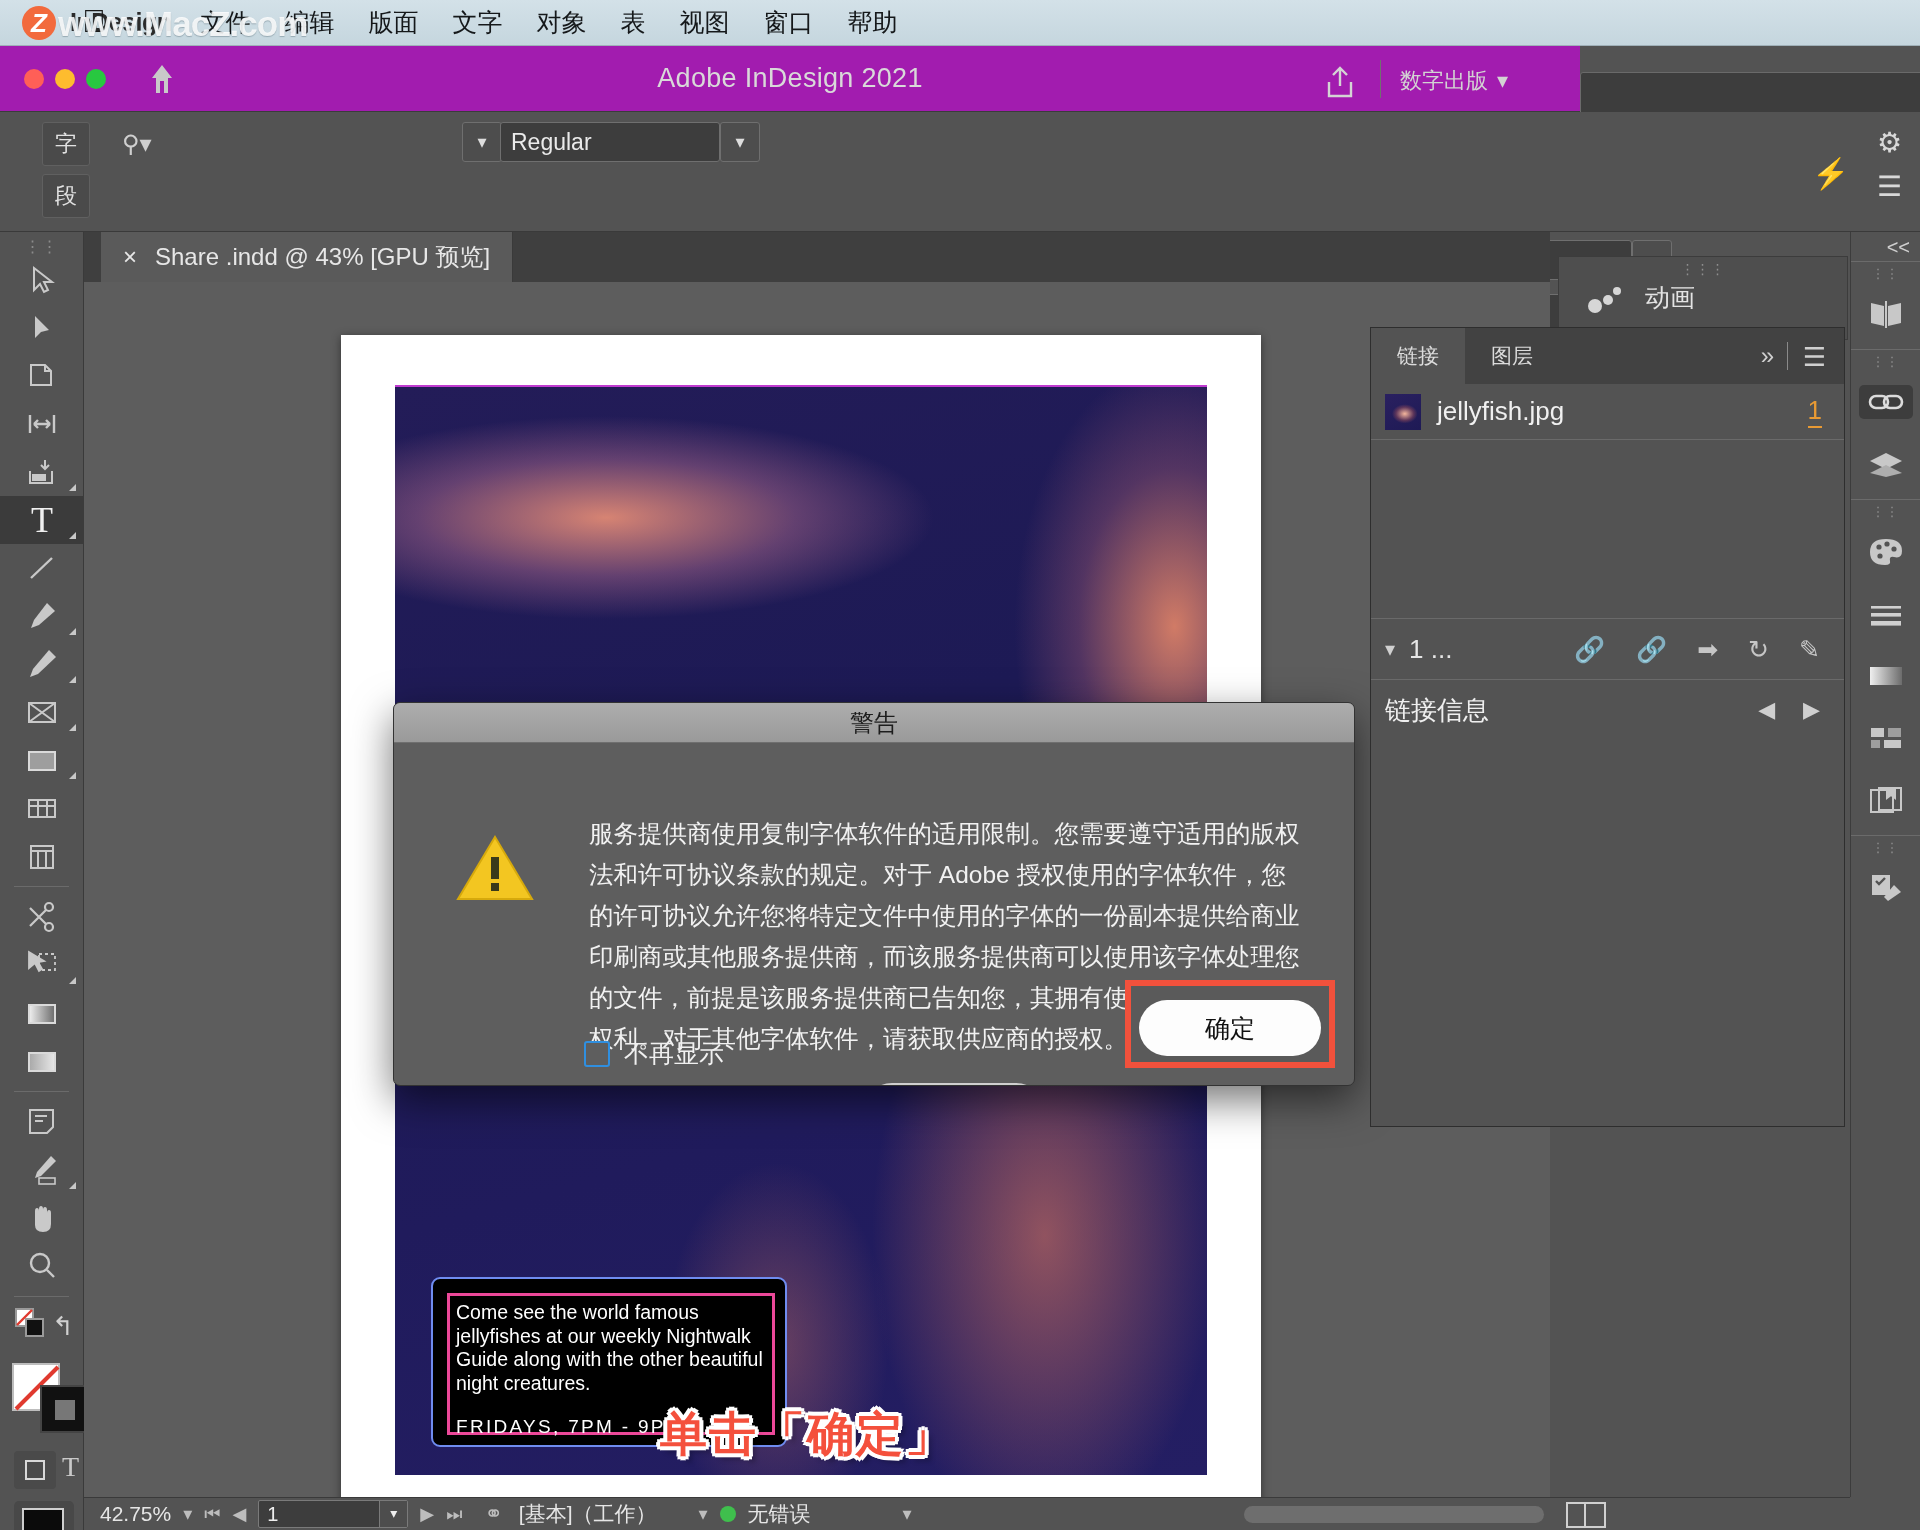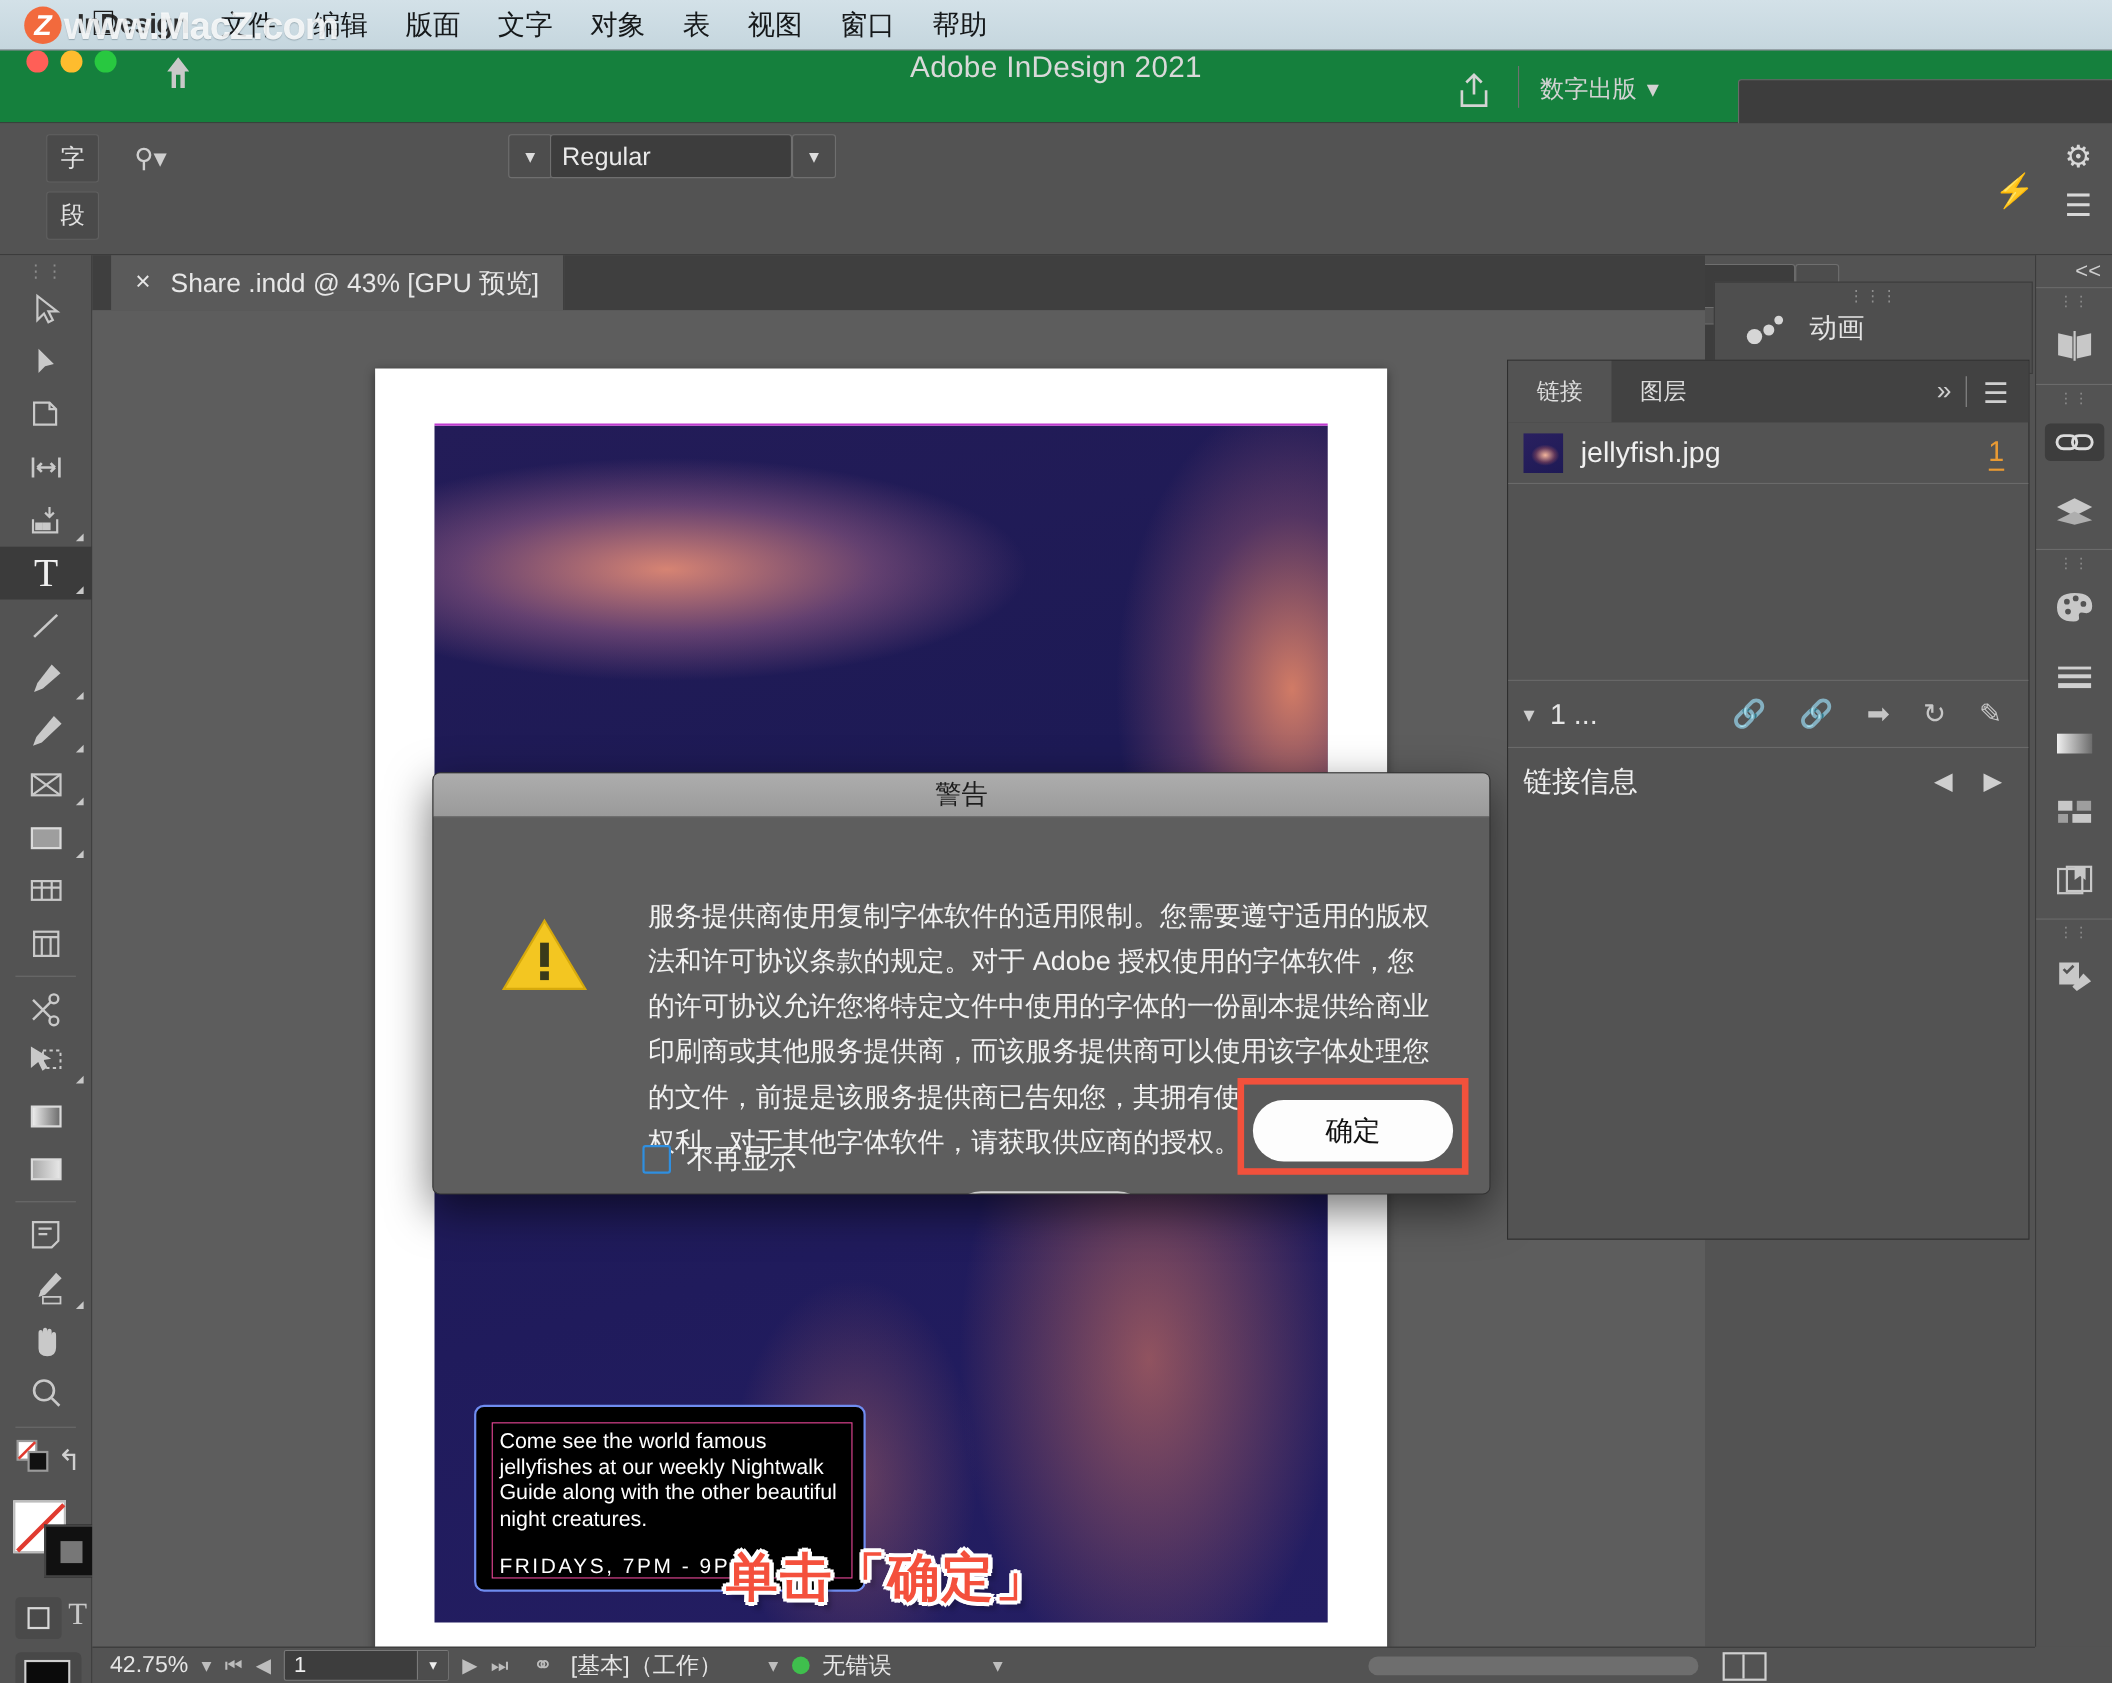--- a/index.html
+++ b/index.html
@@ -33,22 +33,22 @@
   }
   #wm-dot{
     position:absolute; left:22px; top:6px; width:34px;height:34px;border-radius:50%;
     background:#f26a3d; color:#fff; font-size:26px; font-weight:bold;
     text-align:center; line-height:34px; font-style:italic;
   }
   #apple-glyph{position:absolute;left:68px;top:0px;font-size:32px;color:#1a1a1a;}
 
   
   #titlebar{
-    position:absolute; left:0; top:46px; width:1920px; height:66px;
-    background:#15803d; display:flex; 
+    position:absolute; left:0; top:46px; width:1580px; height:66px;
+    background:#a21caf; display:flex; align-items:center;
     border-bottom:1px solid #3b3b3b;
   }
   .traffic{ display:flex; gap:11px; margin-left:24px; }
   .tl{ width:20px;height:20px;border-radius:50%; }
   .tl.r{background:#ff5f57;} .tl.y{background:#febc2e;} .tl.g{background:#28c840;}
   #homebtn{ margin-left:36px; width:40px; height:40px; position:relative; }
   #apptitle{
     position:absolute; left:0; right:0; text-align:center;
     font-size:27px; color:#d9d9d9; letter-spacing:.3px; pointer-events:none;
   }
@@ -135,21 +135,21 @@
     position:absolute; left:14px; top:-30px; width:46px;height:30px;
     background:#fff;border-radius:15px; color:#3b5bdb; font-size:22px;
     text-align:center; line-height:28px;
   }
   #txtframe{
     position:absolute; left:36px; top:890px; width:356px; height:170px;
     background:#000; border:2px solid #6f8cf0; border-radius:9px;
   }
   #txtinner{
     position:absolute; left:14px; top:14px; right:10px; bottom:10px;
-    border:1px solid #ec4899; padding:5px 6px;
+    border:3px solid #ec4899; padding:5px 6px;
     color:#ffffff; font-size:19.5px; line-height:23.5px;
   }
   #txtinner .t2{ margin-top:20px; letter-spacing:2.3px; font-size:19px; }
   #annot{
     position:absolute; left:660px; top:1403px; font-size:47px; font-weight:bold;
     color:#f4503c; letter-spacing:2px;
     text-shadow: -3px -3px 0 #fff, 3px -3px 0 #fff, -3px 3px 0 #fff, 3px 3px 0 #fff,
                  -4px 0 0 #fff, 4px 0 0 #fff, 0 -4px 0 #fff, 0 4px 0 #fff,
                  6px 6px 5px rgba(0,0,0,.28);
   }

